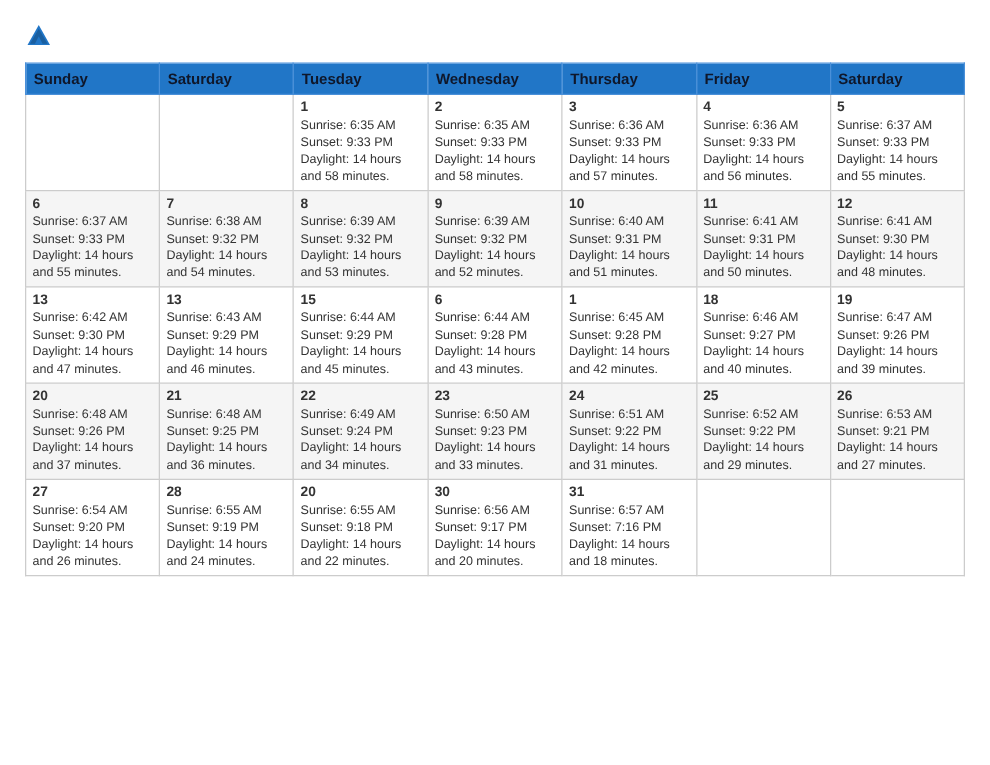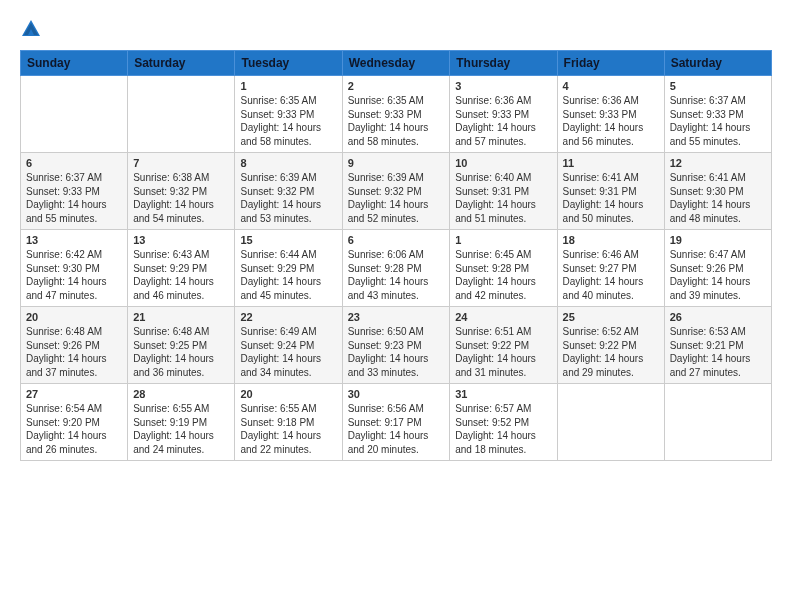--- a/index.html
+++ b/index.html
@@ -246,21 +246,21 @@
           </td>
           <td>
             <span class="day-num">15</span>
             <div class="day-info">Sunrise: 6:44 AM
 Sunset: 9:29 PM
 Daylight: 14 hours
 and 45 minutes.</div>
           </td>
           <td>
             <span class="day-num">6</span>
-            <div class="day-info">Sunrise: 6:06 AM
+            <div class="day-info">Sunrise: 6:44 AM
 Sunset: 9:28 PM
 Daylight: 14 hours
 and 43 minutes.</div>
           </td>
           <td>
             <span class="day-num">1</span>
             <div class="day-info">Sunrise: 6:45 AM
 Sunset: 9:28 PM
 Daylight: 14 hours
 and 42 minutes.</div>
@@ -356,21 +356,21 @@
           <td>
             <span class="day-num">30</span>
             <div class="day-info">Sunrise: 6:56 AM
 Sunset: 9:17 PM
 Daylight: 14 hours
 and 20 minutes.</div>
           </td>
           <td>
             <span class="day-num">31</span>
             <div class="day-info">Sunrise: 6:57 AM
-Sunset: 9:52 PM
+Sunset: 7:16 PM
 Daylight: 14 hours
 and 18 minutes.</div>
           </td>
           <td class="empty-cell"></td>
           <td class="empty-cell"></td>
         </tr>
       </tbody>
   </table>
 </div>
 

